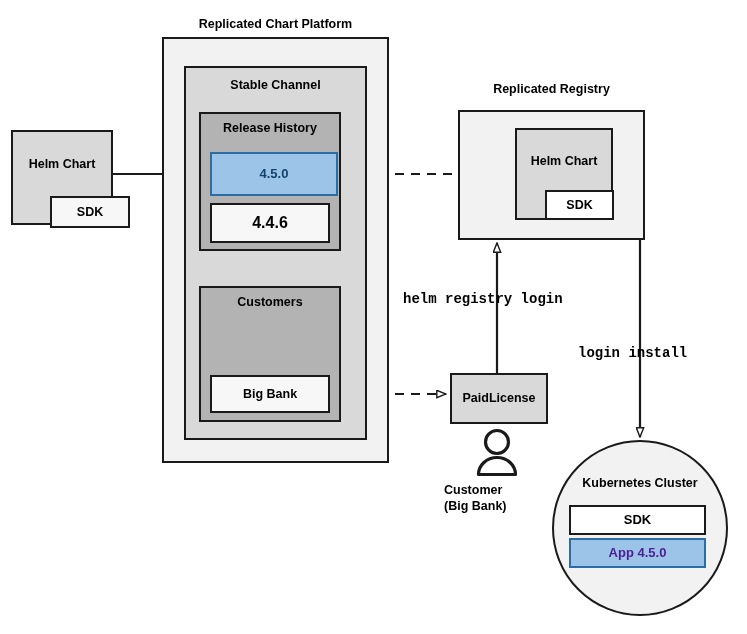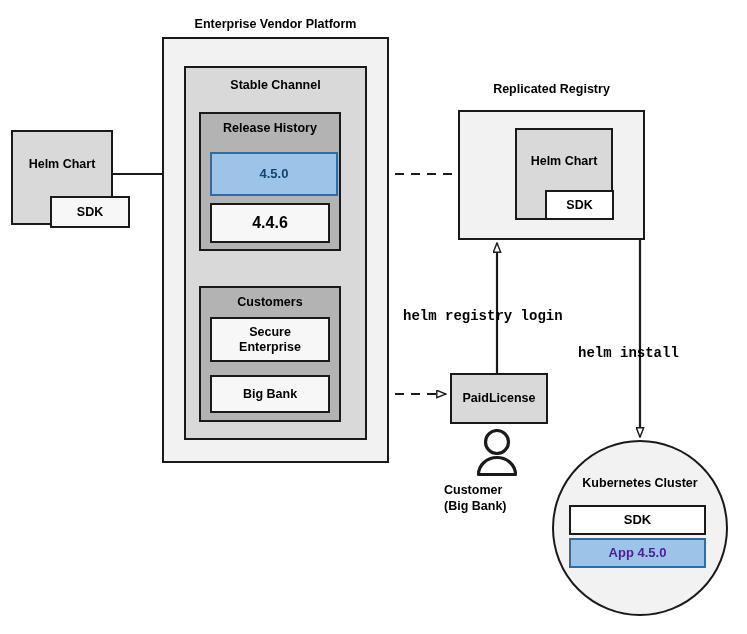--- a/index.html
+++ b/index.html
@@ -163,21 +163,21 @@
     left: 569px; top: 505px; width: 137px; height: 30px;
     background: #ffffff; border: 2.2px solid #1a1a1a;
     font-size: 13px;
   }
   #k8s-app {
     left: 569px; top: 538px; width: 137px; height: 30px;
     background: #9cc3e8; border: 2.2px solid #2e6da4;
     color: #4c1d95; font-size: 13px;
   }
 
-  #cmd-registry-login { left: 403px; top: 291px; margin-top: 17px; }
+  #cmd-registry-login { left: 403px; top: 291px; }
   #cmd-helm-install { left: 578px; top: 345px; }
 </style>
 </head>
 <body>
 
 <div id="diagram-root">
 
   <svg class="layer" viewBox="0 0 747 634">
     <defs>
       <marker id="arrow-solid" markerWidth="10" markerHeight="8" refX="9" refY="4" orient="auto" markerUnits="userSpaceOnUse">
@@ -207,45 +207,39 @@
     </g>
   </svg>
 
   <div class="box" id="helm-chart-src">
     <span>Helm Chart</span>
   </div>
   <div class="box" id="helm-chart-src-sdk">
     <span>SDK</span>
   </div>
 
-  <div class="title-label" id="platform-title">Enterprise Vendor Platform</div>
+  <div class="title-label" id="platform-title">Replicated Chart Platform</div>
   <div class="box" id="platform-box"></div>
 
   <div class="box" id="stable-channel-box">
     <span>Stable Channel</span>
   </div>
 
   <div class="box" id="release-history-box">
     <span>Release History</span>
   </div>
   <div class="box" id="rel-450">
     <span>4.5.0</span>
   </div>
   <div class="box" id="rel-446">
     <span>4.4.6</span>
   </div>
 
   <div class="box" id="customers-box">
     <span>Customers</span>
-  </div>
-  <div class="box" id="cust-secure">
-    <span>
-      <span>Secure</span><br>
-      <span>Enterprise</span>
-    </span>
   </div>
   <div class="box" id="cust-bigbank">
     <span>Big Bank</span>
   </div>
 
   <div class="title-label" id="registry-title">Replicated Registry</div>
   <div class="box" id="registry-box"></div>
   <div class="box" id="registry-helm">
     <span>Helm Chart</span>
   </div>
@@ -265,15 +259,15 @@
   <div id="k8s-circle"></div>
   <div class="title-label" id="k8s-title">Kubernetes Cluster</div>
   <div class="box" id="k8s-sdk">
     <span>SDK</span>
   </div>
   <div class="box" id="k8s-app">
     <span>App 4.5.0</span>
   </div>
 
   <div class="cmd-label" id="cmd-registry-login">helm registry login</div>
-  <div class="cmd-label" id="cmd-helm-install">helm install</div>
+  <div class="cmd-label" id="cmd-helm-install">login install</div>
 
 </div>
 
 </body></html>

